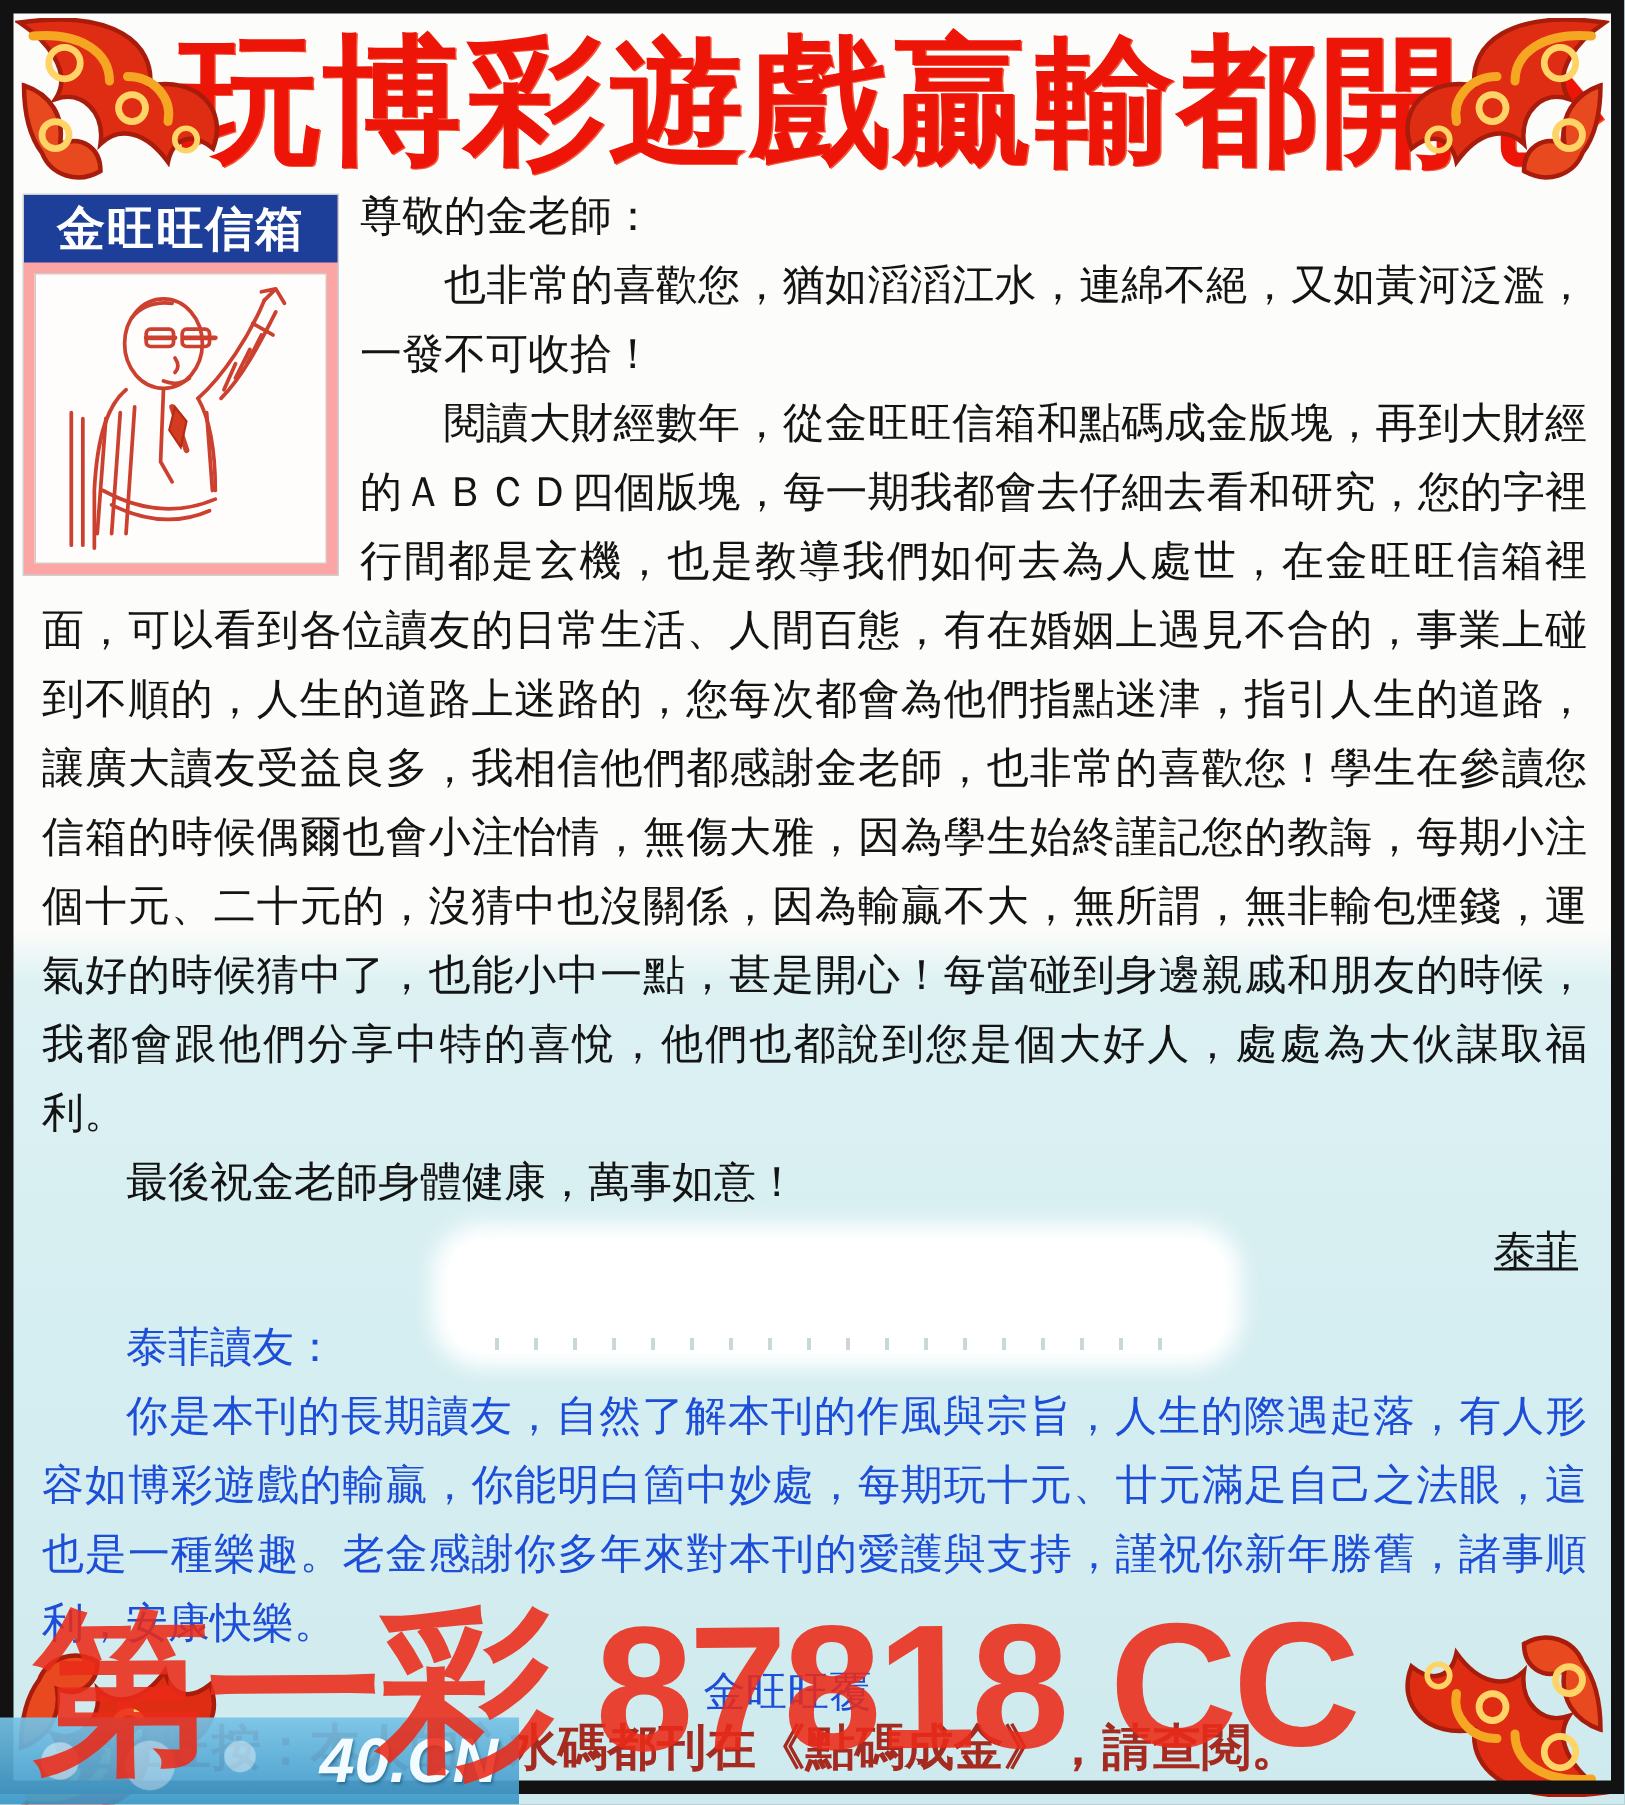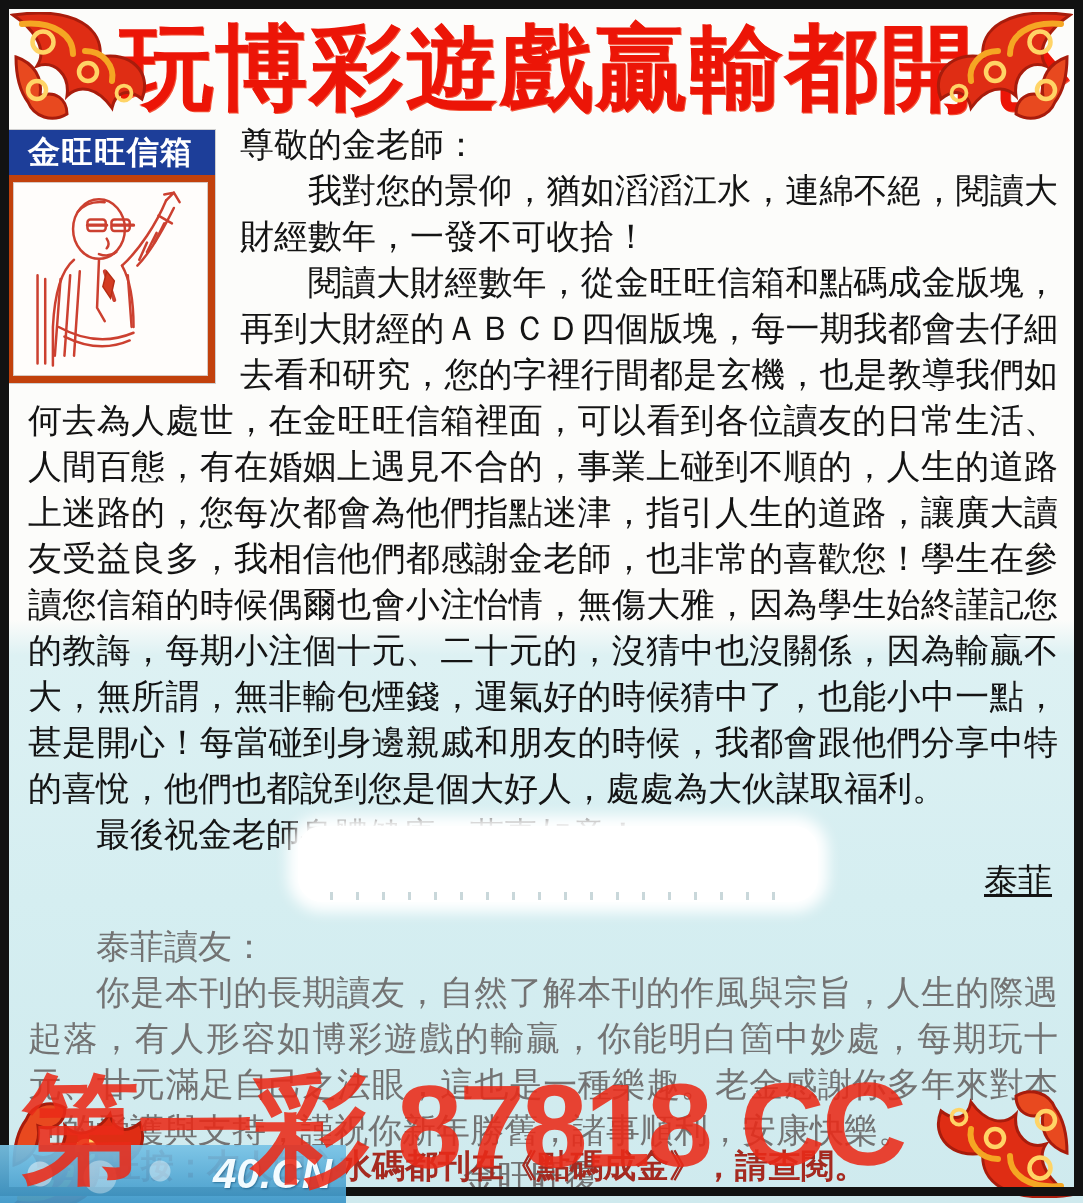--- a/index.html
+++ b/index.html
@@ -37,48 +37,48 @@
     z-index:4;
   }
   
   .orn { position:absolute; width:150px; height:150px; z-index:5; }
   .orn.tl { left:10px;  top:12px; }
   .orn.tr { right:10px; top:12px;  transform:scaleX(-1); }
   .orn.br { right:10px; top:1048px; transform:scale(-1,-1); }
   .orn.bl { left:8px;   top:1060px; transform:scaleY(-1); }
   
   .mailbox {
-    position:absolute; left:6px; top:130px; width:209px; height:253px;
-    z-index:3; background:#c2410c;
+    position:absolute; left:16px; top:130px; width:209px; height:253px;
+    z-index:3; background:#fca5a5;
     box-shadow: 0 0 0 1px #cfcfcf;
   }
   .mailbox-header {
     height:45px; background:#1d3e99;
     color:#ffffff; font-weight:bold; font-size:32px; line-height:45px;
     text-align:center; letter-spacing:1px;
     font-family:"Liberation Sans","DejaVu Sans",sans-serif;
   }
   .mailbox-art {
     position:absolute; left:7px; top:52px; right:7px; bottom:7px;
     border:1px solid #d8c8c2; background:#fffdfb;
   }
   .mailbox-art svg { width:100%; height:100%; }
   
   .content {
     position:absolute; left:28px; right:25px; top:122px;
     z-index:2;
-    font-size:34px; line-height:46px; color:#141414;
+    font-size:28px; line-height:46px; color:#141414;
     text-align:justify;
   }
   .float-spacer { float:left; width:212px; height:262px; }
   .content p { text-indent:2em; }
   .content p.no-indent { text-indent:0; }
   .sig-right { text-align:right; text-indent:0; padding-right:6px;text-decoration:underline; }
   .reply-head { margin-top:20px; text-indent:0; }
-  .reply-body { font-family:Liberation Serif, serif; color:#737373; }
+  .reply-body { font-family:Liberation Mono, monospace; color:#1d4ed8; }
   .reply-sig { text-align:center; padding-right:92px; text-indent:0; }
   
   .white-blob {
     position:absolute; left:298px; top:826px; width:520px; height:76px;
     background:#ffffff; border-radius:24px;
     box-shadow: 0 0 14px 10px #ffffff;
     z-index:6;
   }
   .blob-specks {
     position:absolute; left:330px; top:892px; width:460px; height:8px;
@@ -193,21 +193,21 @@
           <path d="M48,100 l-6,80 M58,96 l-6,84 M68,92 l-6,88 M118,96 l4,54 M130,80 l8,-18 M138,72 l10,-20 M146,62 l10,-20"></path>
         </g>
         <path d="M96,92 l8,10 -4,18 -8,-12 Z" fill="#d43c22" stroke="#b52c14" stroke-width="1.5"></path>
       </svg>
     </div>
   </div>
 
   <div class="content">
     <div class="float-spacer"></div>
     <p class="no-indent">尊敬的金老師：</p>
-    <p>我對您的景仰，猶如滔滔江水，連綿不絕，閱讀大財經數年，一發不可收拾！</p>
+    <p>也非常的喜歡您，猶如滔滔江水，連綿不絕，又如黃河泛濫，一發不可收拾！</p>
     <p>閱讀大財經數年，從金旺旺信箱和點碼成金版塊，再到大財經的ＡＢＣＤ四個版塊，每一期我都會去仔細去看和研究，您的字裡行間都是玄機，也是教導我們如何去為人處世，在金旺旺信箱裡面，可以看到各位讀友的日常生活、人間百態，有在婚姻上遇見不合的，事業上碰到不順的，人生的道路上迷路的，您每次都會為他們指點迷津，指引人生的道路，讓廣大讀友受益良多，我相信他們都感謝金老師，也非常的喜歡您！學生在參讀您信箱的時候偶爾也會小注怡情，無傷大雅，因為學生始終謹記您的教誨，每期小注個十元、二十元的，沒猜中也沒關係，因為輸贏不大，無所謂，無非輸包煙錢，運氣好的時候猜中了，也能小中一點，甚是開心！每當碰到身邊親戚和朋友的時候，我都會跟他們分享中特的喜悅，他們也都說到您是個大好人，處處為大伙謀取福利。</p>
     <p>最後祝金老師身體健康，萬事如意！</p>
     <p class="sig-right">泰菲</p>
     <p class="reply-head reply-body">泰菲讀友：</p>
     <p class="reply-body">你是本刊的長期讀友，自然了解本刊的作風與宗旨，人生的際遇起落，有人形容如博彩遊戲的輸贏，你能明白箇中妙處，每期玩十元、廿元滿足自己之法眼，這也是一種樂趣。老金感謝你多年來對本刊的愛護與支持，謹祝你新年勝舊，諸事順利，安康快樂。</p>
     <p class="reply-sig reply-body">金旺旺覆</p>
   </div>
 
   <div class="white-blob"></div>
   <div class="blob-specks"></div>

